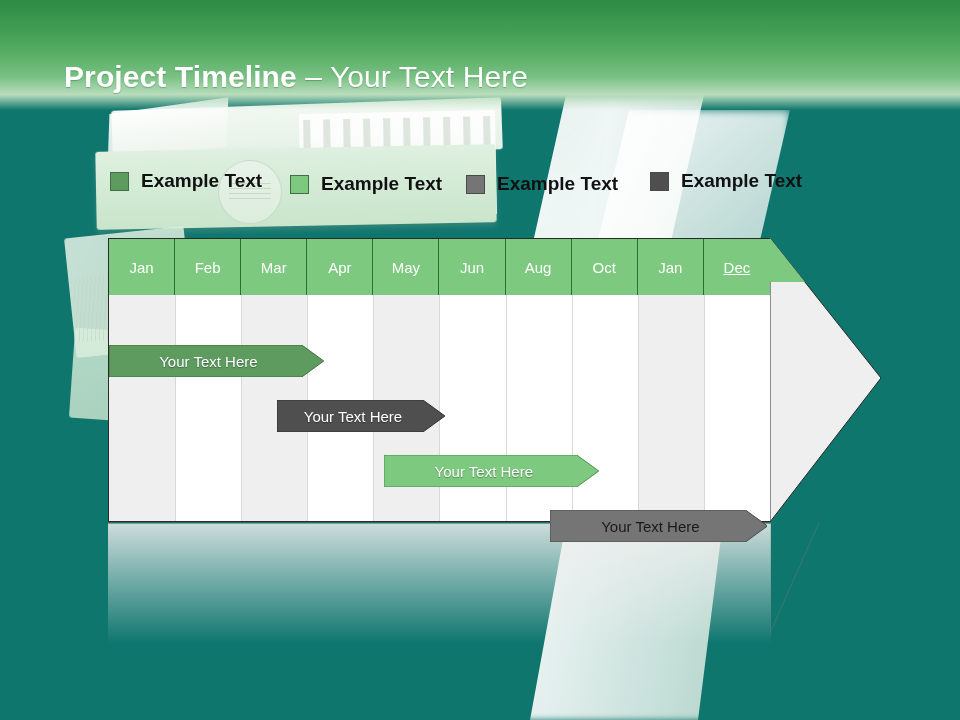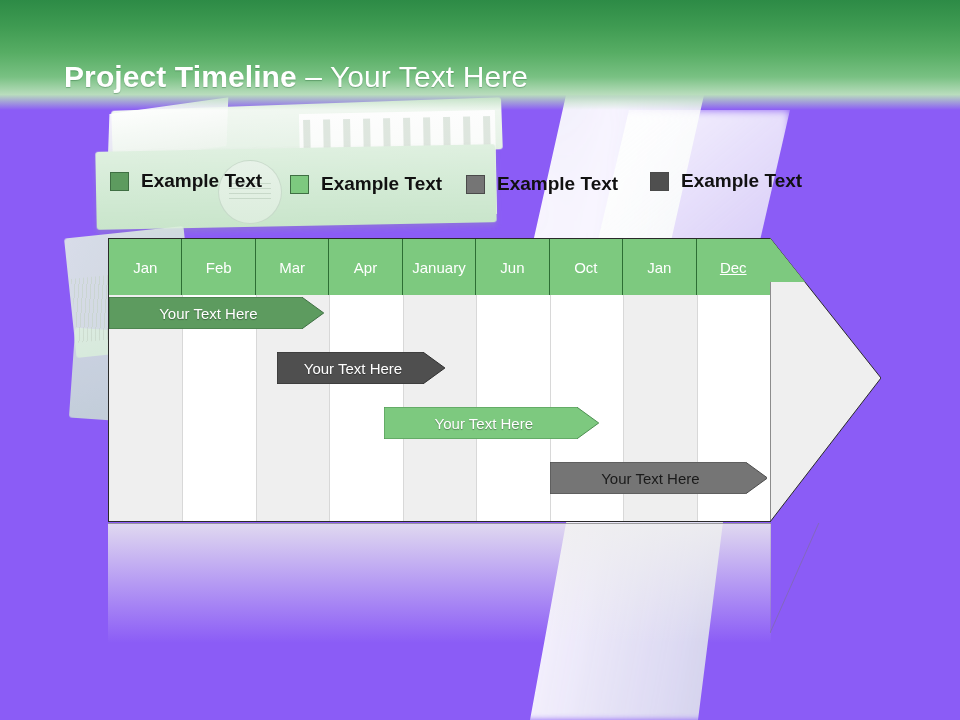--- a/index.html
+++ b/index.html
@@ -14,21 +14,21 @@
     font-family: "Liberation Sans", sans-serif;
     position: relative;
   }
 
   
   #slide {
     position: absolute;
     inset: 0;
     width: 960px;
     height: 720px;
-    background: #8b5cf6;
+    background: #0f766e;
     overflow: hidden;
   }
 
   
   .bg-photo {
     position: absolute;
     left: 0; top: 0;
     width: 960px; height: 720px;
     pointer-events: none;
   }
@@ -247,20 +247,21 @@
   
   .bar {
     position: absolute;
     height: 32px;
     display: flex;
     align-items: center;
     justify-content: center;
     box-sizing: border-box;
     font-size: 15px;
     white-space: nowrap;
+    margin-top: 48px;
   }
   .bar .bar-shape {
     position: absolute;
     inset: 0;
   }
   .bar .bar-label {
     position: relative;
     z-index: 2;
     padding-right: 16px;
   }
@@ -351,24 +352,27 @@
         <div class="col">
           <div class="month-head">Feb</div>
         </div>
         <div class="col odd">
           <div class="month-head">Mar</div>
         </div>
         <div class="col">
           <div class="month-head">Apr</div>
         </div>
         <div class="col odd">
-          <div class="month-head">January</div>
+          <div class="month-head">May</div>
         </div>
         <div class="col">
           <div class="month-head">Jun</div>
+        </div>
+        <div class="col">
+          <div class="month-head">Aug</div>
         </div>
         <div class="col">
           <div class="month-head">Oct</div>
         </div>
         <div class="col odd">
           <div class="month-head">Jan</div>
         </div>
         <div class="col">
           <div class="month-head">Dec</div>
         </div>

